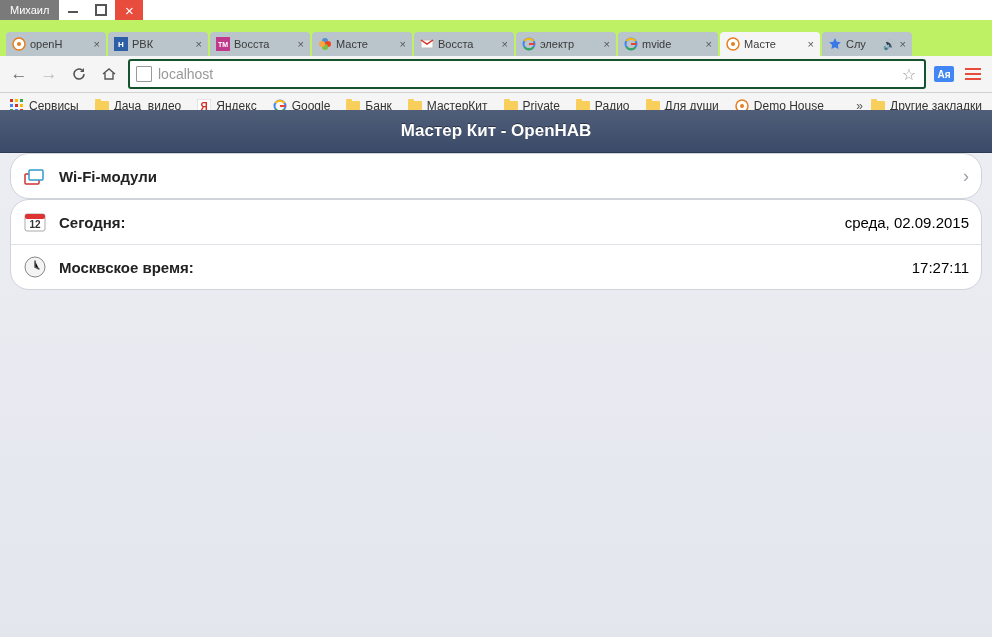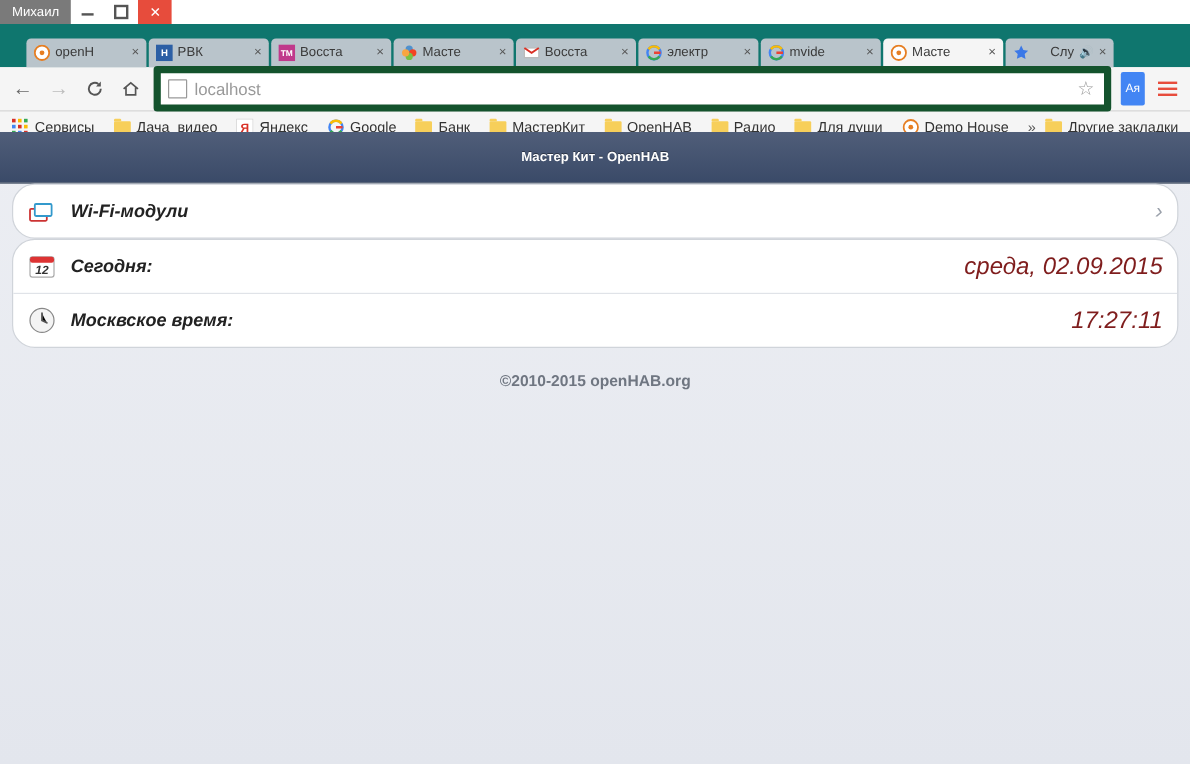--- a/index.html
+++ b/index.html
@@ -7,42 +7,42 @@
 
   
   .title-bar { height:20px; background:#fff; display:flex; align-items:stretch; }
   .user-badge { background:#7a7a7a; color:#fff; font-size:11px; padding:3px 10px; display:flex; align-items:center; }
   .win-btn { width:28px; display:flex; align-items:center; justify-content:center; color:#555; font-size:13px; }
   .win-btn.close { background:#e74c3c; color:#fff; font-size:15px; }
   .win-dash { width:10px; height:0; border-top:2px solid #555; margin-top:4px; }
   .win-box  { width:8px; height:8px; border:2px solid #555; }
 
   
-  .tab-strip { height:36px; background:#0f766e; display:flex; align-items:flex-end; padding-left:22px; }
+  .tab-strip { height:36px; background:#bef264; display:flex; align-items:flex-end; padding-left:6px; }
   .tab { height:24px; background:#b9c4cb; border-radius:4px 4px 0 0; display:flex; align-items:center;
          font-size:11px; color:#3a3a3a; padding:0 6px 0 6px; margin-right:2px; min-width:0; flex:0 1 88px; overflow:hidden; }
-  .tab.inactive-audio { flex: 0 1 78px; text-align: right; }
+  .tab.inactive-audio { flex: 0 1 78px; }
   .tab.active { background:#f5f5f5; }
   .tab .favicon { width:14px; height:14px; margin-right:4px; flex-shrink:0; }
   .tab .lbl { white-space:nowrap; overflow:hidden; text-overflow:clip; flex:1; }
   .tab .x { margin-left:4px; color:#555; font-size:11px; }
   .tab .sound { margin-left:4px; font-size:10px; }
 
   
   .url-bar { height:36px; background:#f5f5f5; display:flex; align-items:center; padding:0 8px; gap:8px;
              border-bottom:1px solid #d0d0d0; }
   .nav-btn { width:22px; height:22px; display:flex; align-items:center; justify-content:center;
              color:#6a6a6a; font-size:17px; }
   .nav-btn.disabled { color:#bcbcbc; }
-  .omnibox { flex:1; height:26px; background:#fff; border:6px solid #14532d; border-radius:3px;
+  .omnibox { flex:1; height:26px; background:#fff; border:2px solid #14532d; border-radius:3px;
              display:flex; align-items:center; padding:0 6px; font-size:14px; color:#333; }
   .omnibox .page { width:14px; height:14px; border:1px solid #999; margin-right:6px; border-radius:1px; }
   .omnibox .grey { color:#999; }
   .star-btn { color:#999; font-size:16px; margin-right:2px; }
-  .translate-btn { width:20px; height:28px; background:#4285f4; color:#fff; font-size:10px; font-weight:normal;
+  .translate-btn { width:20px; height:16px; background:#4285f4; color:#fff; font-size:10px; font-weight:bold;
                    display:flex; align-items:center; justify-content:center; border-radius:2px;text-align:right; }
   .hamburger { display:flex; flex-direction:column; gap:3px; }
   .hamburger span { width:16px; height:2px; background:#e74c3c; }
 
   
   .bookmarks { height:26px; background:#f5f5f5; display:flex; align-items:center; padding:0 10px;
                font-size:12px; color:#333; border-bottom:1px solid #d0d0d0; white-space:nowrap; }
   .bookmarks .bm { display:flex; align-items:center; margin-right:16px; }
   .bookmarks .bm:last-child { margin-right:0; }
   .apps-icon { position:relative; width:14px; height:14px; margin-right:5px; }
@@ -52,32 +52,32 @@
   .bookmarks .spacer { flex:1; }
   .bookmarks .chev { margin:0 8px; color:#555; }
 
   
   .content-outer { position:absolute; top:110px; bottom:0; left:0; right:0;
                    background:linear-gradient(to bottom,#eceef3,#e3e6ed);
                    padding:0 10px 10px 10px; overflow:hidden; }
   .header-grad { margin:0 -10px; height:42px;
                  background:linear-gradient(to bottom,#505e79,#3a4a68);
                  display:flex; align-items:center; justify-content:center;
-                 color:#fff; font-weight:bold; font-size:11px; text-shadow:0 -1px 0 rgba(0,0,0,.4);
+                 color:#fff; font-weight:bold; font-size:17px; text-shadow:0 -1px 0 rgba(0,0,0,.4);
                  border-bottom:1px solid #2c3a52; }
   .section-title { color:#5a5f68; font-size:15px; font-weight:bold; margin:14px 4px 8px 4px;
                    text-shadow:0 1px 0 #fff; }
-  .card { background:#fff; border:1px solid #d0d4da; border-radius:19px; overflow:hidden;font-style:italic; }
+  .card { background:#fff; border:1px solid #d0d4da; border-radius:19px; overflow:hidden; }
   .row { display:flex; align-items:center; padding:10px 12px; font-size:15px; color:#222;
          border-top:1px solid #e0e3e8; }
   .row:first-child { border-top:none; }
   .row .icon { width:24px; height:24px; margin-right:12px; flex-shrink:0; }
   .row .title_ { font-weight:bold; flex:0 0 auto; }
   .row .grow { flex:1; }
-  .row .value-blue { color:#7f1d1d; font-size:20px; }
+  .row .value-blue { color:#000000; font-size:15px; }
   .row .chev-r { color:#9aa0aa; font-size:18px; margin-left:10px; }
   .footer { text-align:center; color:#6f7681; font-size:13px; font-weight:bold; margin-top:20px; }
 
   svg { display:block; }
 </style>
 </head>
 <body>
 <div class="window">
 
   <div class="title-bar">
@@ -263,21 +263,21 @@
         <div class="bm">
           <span class="folder"></span>
           <span>Банк</span>
         </div>
         <div class="bm">
           <span class="folder"></span>
           <span>МастерКит</span>
         </div>
         <div class="bm">
           <span class="folder"></span>
-          <span>OpenHAB</span>
+          <span>Private</span>
         </div>
         <div class="bm">
           <span class="folder"></span>
           <span>Радио</span>
         </div>
         <div class="bm">
           <span class="folder"></span>
           <span>Для души</span>
         </div>
         <div class="bm">
@@ -336,16 +336,15 @@
               <circle cx="12" cy="12" r="10" fill="#f4f4f4" stroke="#888"></circle>
               <path stroke="#555" stroke-width="1.5" stroke-linecap="round" d="M12 6v6l4 2"></path>
             </svg>
         </span>
         <span class="title_">Москвское время:</span>
         <span class="grow"></span>
         <span class="value-blue">17:27:11</span>
       </div>
     </div>
 
-    <div class="footer">©2010-2015 openHAB.org</div>
   </div>
 
 </div>
 
 </body></html>

